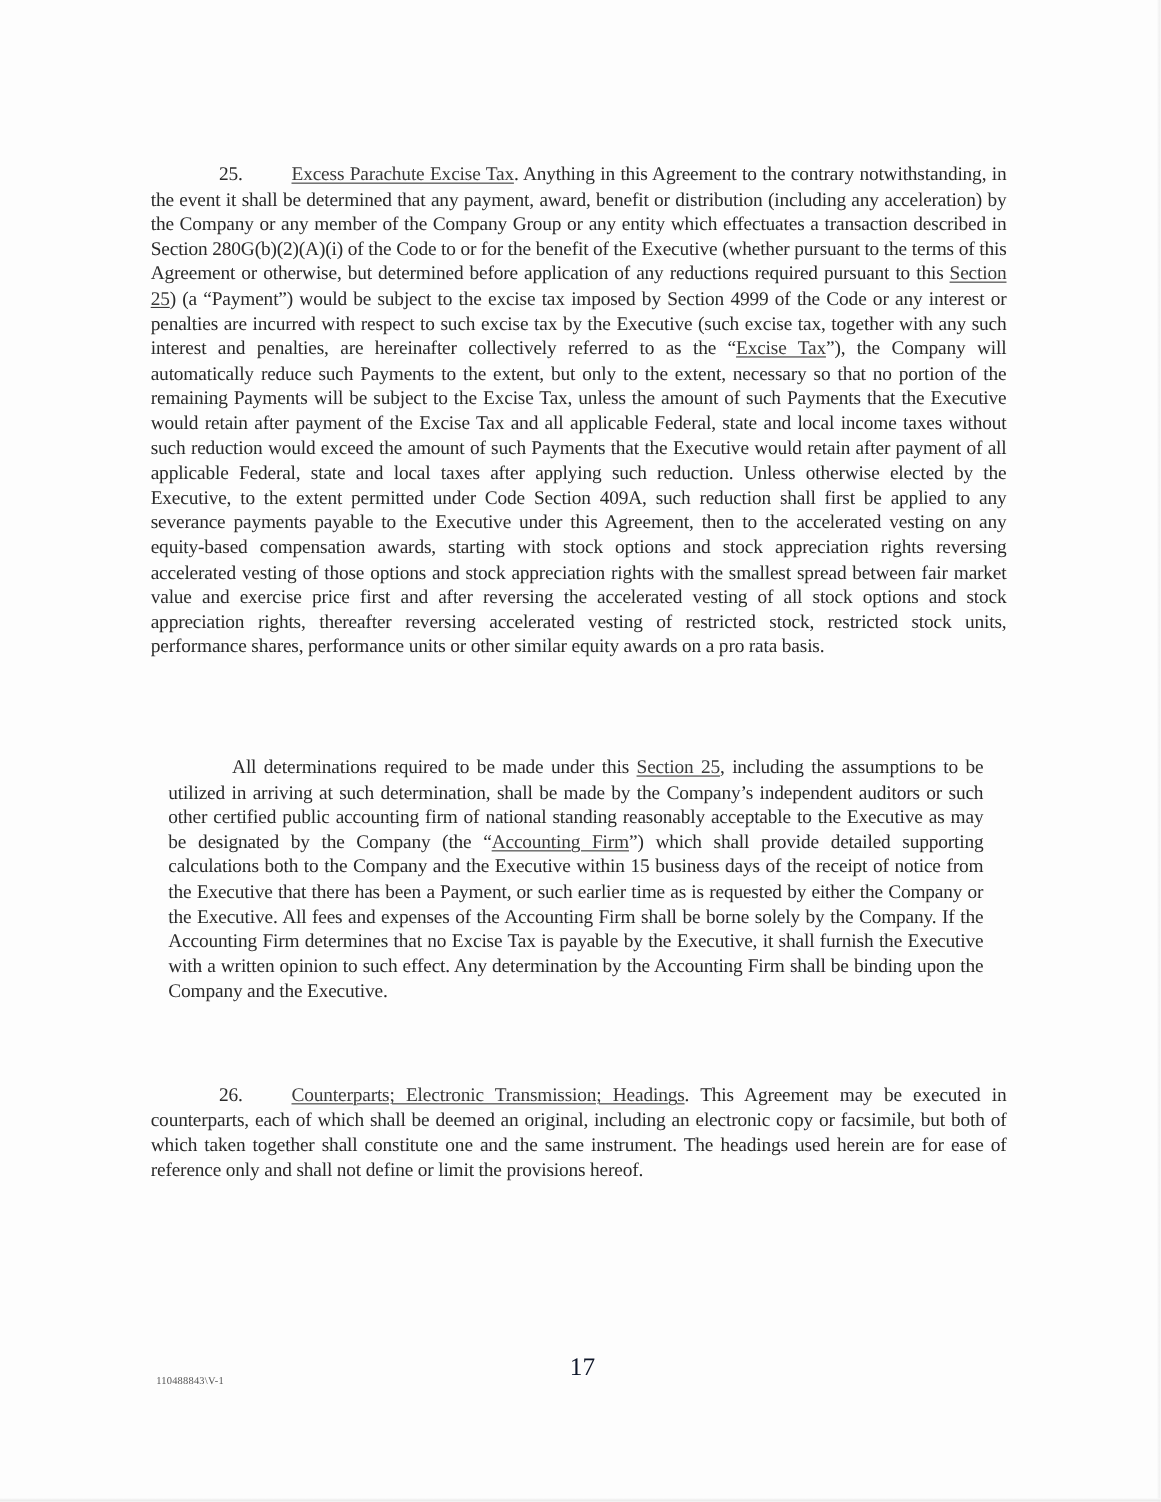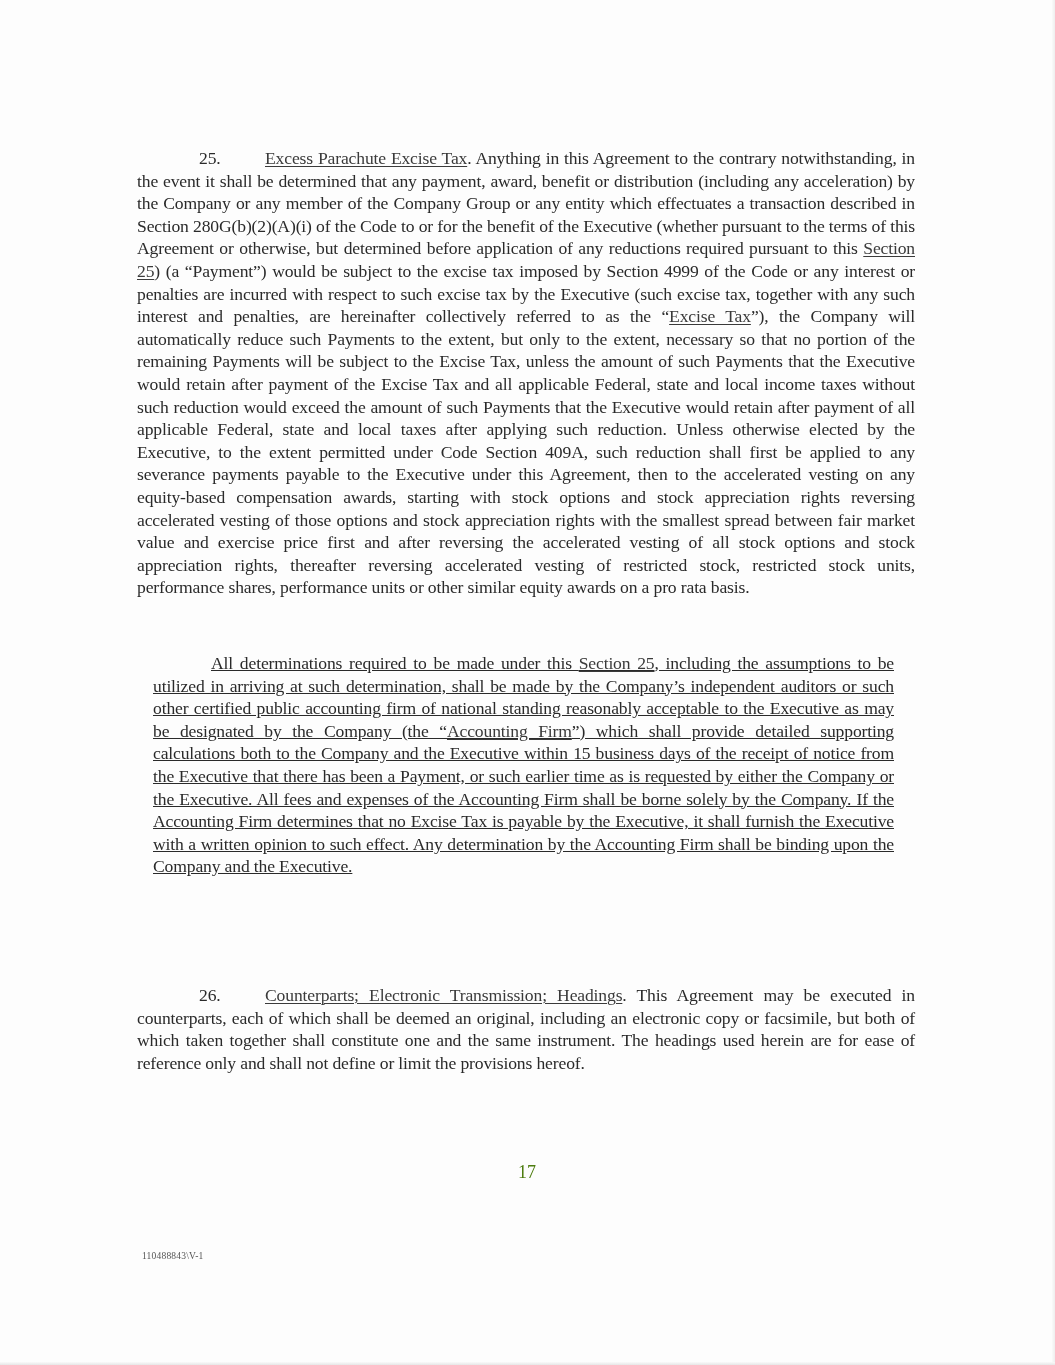--- a/index.html
+++ b/index.html
@@ -47,23 +47,22 @@
       letter-spacing: -0.15px;
       word-spacing: 0px;
     }
     .para-25 {
       left: 137px;
       top: 147px;
       width: 778px;
     }
     .para-25b {
       left: 153px;
-      top: 652px;
+      top: 686px;
       width: 741px;
-      text-decoration: underline;
     }
     .para-26 {
       left: 137px;
       top: 955px;
       width: 778px;
       margin-top: 29px;
     }
     .body-text p {
       margin: 0;
       text-indent: 62px;
@@ -78,23 +77,23 @@
     }
     .u {
       text-decoration: underline;
       text-decoration-thickness: 1px;
       text-underline-offset: 2px;
       color: #3a3a3a;
     }
     .page-number {
       position: absolute;
       left: 518px;
-      top: 1162px;
-      font-size: 18px;
-      color: #4d7c0f;
+      top: 1230px;
+      font-size: 23px;
+      color: #0f172a;
     }
     .doc-id {
       position: absolute;
       left: 142px;
       top: 1251px;
       font-family: Liberation Serif, serif;
       font-size: 9.5px;
       color: #555;
       letter-spacing: 0.2px;
     }

